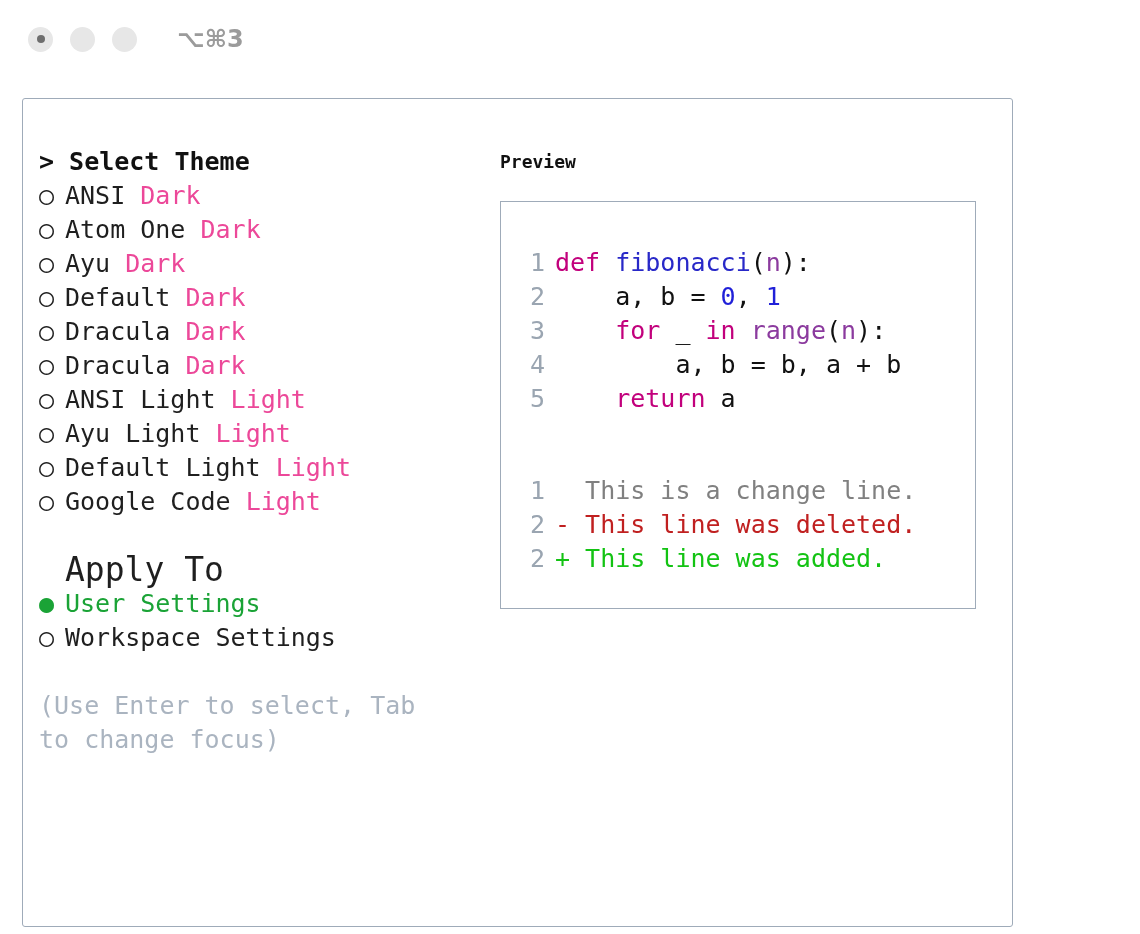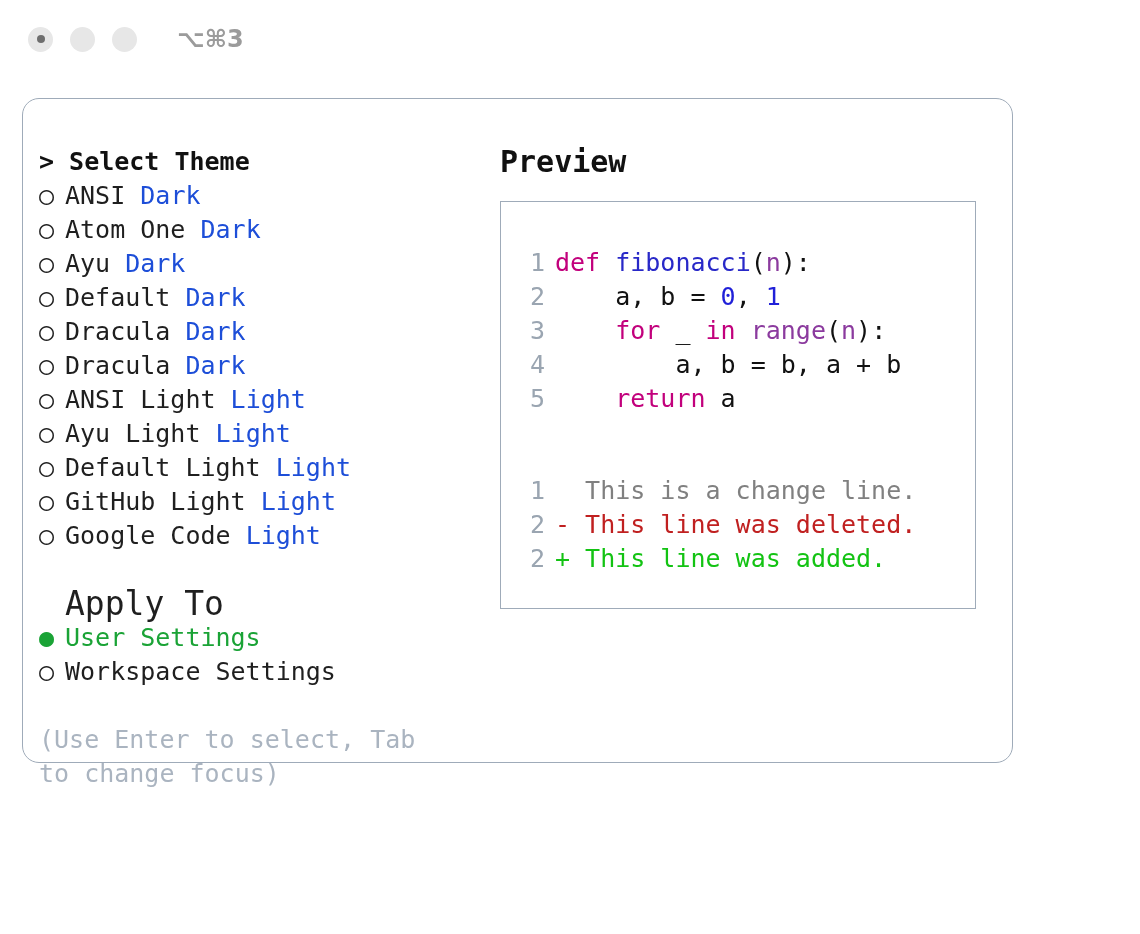--- a/index.html
+++ b/index.html
@@ -63,23 +63,23 @@
     letter-spacing: 0px;
     font-family: "DejaVu Sans", "Liberation Sans", sans-serif;
   }
 
   
   .panel {
     position: absolute;
     left: 22px;
     top: 98px;
     width: 991px;
-    height: 665px;
+    height: 829px;
     border: 1px solid #9fabb9;
-    border-radius: 17px;
+    border-radius: 3px;
     box-sizing: border-box;
     background: #ffffff;
     text-decoration: underline;
   }
   .panel-inner {
     position: relative;
     width: 100%;
     height: 100%;
   }
 
@@ -109,21 +109,21 @@
     width: 26px;
     color: #1f1f1f;
   }
   .marker.sel {
     color: #1aa336;
   }
   .label-sel {
     color: #1aa336;
   }
   .badge {
-    color: #1d4ed8;
+    color: #ec4899;
   }
   .spacer {
     height: 34px;
   }
   .apply-heading {
     font-size: 33px;
     color: #1f1f1f;
     line-height: 34px;
     white-space: pre;
     padding-left: 26px;
@@ -136,21 +136,21 @@
   }
 
   
   .right-col {
     position: absolute;
     left: 477px;
     top: 46px;
     width: 490px;
   }
   .preview-title {
-    font-size: 30px;
+    font-size: 18px;
     font-weight: bold;
     color: #111111;
     line-height: 34px;
   }
   .preview-box {
     margin-top: 22px;
     width: 476px;
     height: 408px;
     border: 1px solid #9fabb9;
     box-sizing: border-box;
@@ -204,21 +204,20 @@
         <div id="theme-list">
             <div class="row"><span class="marker">○</span><span>ANSI</span><span> </span><span class="badge">Dark</span></div>
             <div class="row"><span class="marker">○</span><span>Atom One</span><span> </span><span class="badge">Dark</span></div>
             <div class="row"><span class="marker">○</span><span>Ayu</span><span> </span><span class="badge">Dark</span></div>
             <div class="row"><span class="marker">○</span><span>Default</span><span> </span><span class="badge">Dark</span></div>
             <div class="row"><span class="marker">○</span><span>Dracula</span><span> </span><span class="badge">Dark</span></div>
             <div class="row"><span class="marker">○</span><span>Dracula</span><span> </span><span class="badge">Dark</span></div>
             <div class="row"><span class="marker">○</span><span>ANSI Light</span><span> </span><span class="badge">Light</span></div>
             <div class="row"><span class="marker">○</span><span>Ayu Light</span><span> </span><span class="badge">Light</span></div>
             <div class="row"><span class="marker">○</span><span>Default Light</span><span> </span><span class="badge">Light</span></div>
-            <div class="row"><span class="marker">○</span><span>GitHub Light</span><span> </span><span class="badge">Light</span></div>
             <div class="row"><span class="marker">○</span><span>Google Code</span><span> </span><span class="badge">Light</span></div>
           </div>
         <div class="spacer"></div>
         <div class="apply-heading">Apply To</div>
         <div id="apply-list">
             <div class="row"><span class="marker sel">●</span><span class="label-sel">User Settings</span></div>
             <div class="row"><span class="marker">○</span><span>Workspace Settings</span></div>
           </div>
         <div class="spacer"></div>
         <div class="hint">(Use Enter to select, Tab to change focus)</div>

